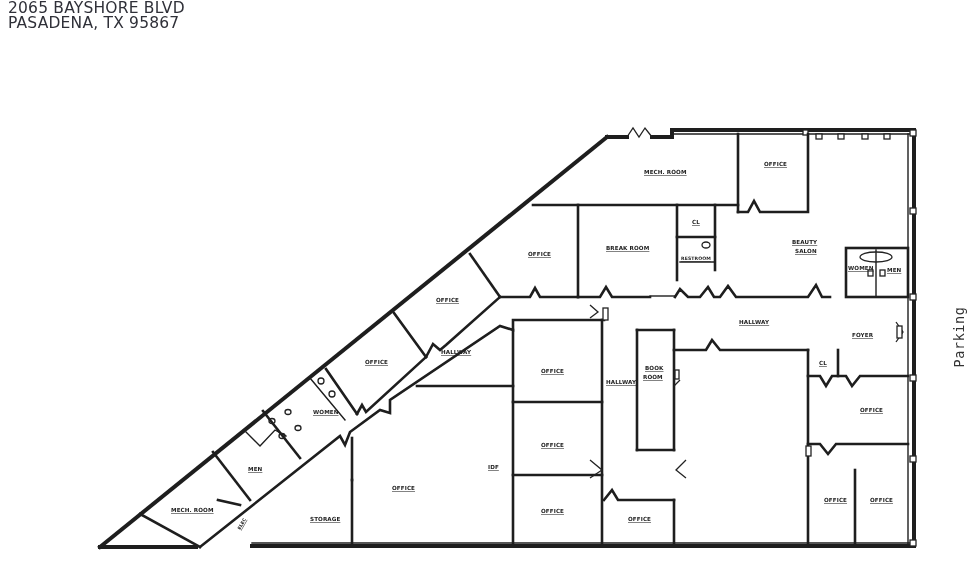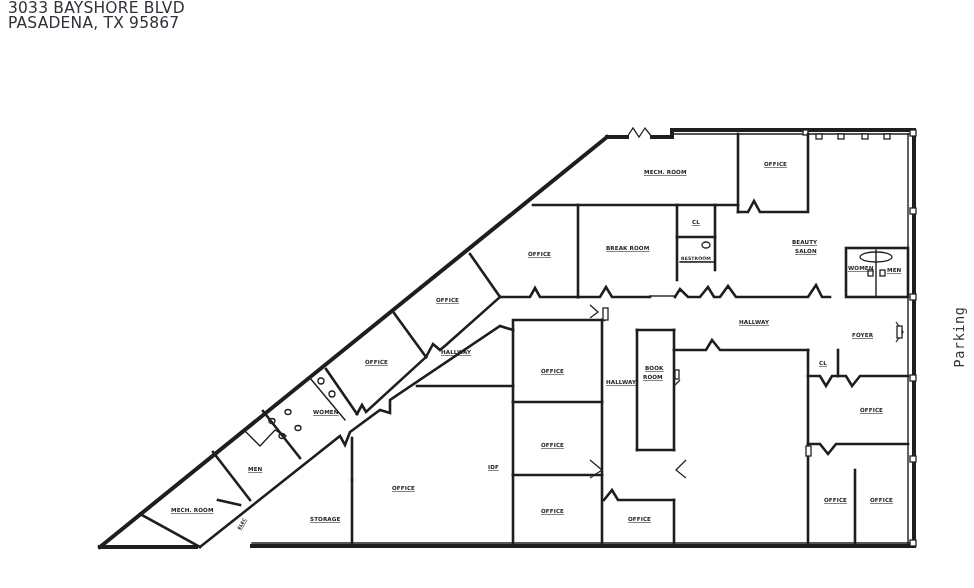--- a/index.html
+++ b/index.html
@@ -14,21 +14,21 @@
   .door { stroke:#222; stroke-width:1.3; fill:none; }
   .col { fill:#fff; stroke:#222; stroke-width:1.3; }
   .room-label { font-family:"DejaVu Sans", sans-serif; font-size:5.6px; font-weight:bold; fill:#222; text-decoration:underline; letter-spacing:0.1px; }
   .parking { position:absolute; left:948px; top:292px; width:22px; height:90px; }
   .parking span { position:absolute; left:50%; top:50%; transform:translate(-50%,-50%) rotate(-90deg); font-family:"DejaVu Sans Mono", monospace; font-size:13.5px; color:#333; white-space:nowrap; letter-spacing:0.6px; }
 </style>
 </head>
 <body>
 
 <div class="address">
-  <div>3033 BAYSHORE BLVD</div>
+  <div>2065 BAYSHORE BLVD</div>
   <div>PASADENA, TX 95867</div>
 </div>
 
 <svg class="plan" width="974" height="588" viewBox="0 0 974 588">
 
   <g>
 
     <line class="wall w-outer" x1="100" y1="547" x2="607" y2="137"></line>
 
     <polyline class="wall w-outer" points="607,137 627,137"></polyline>

